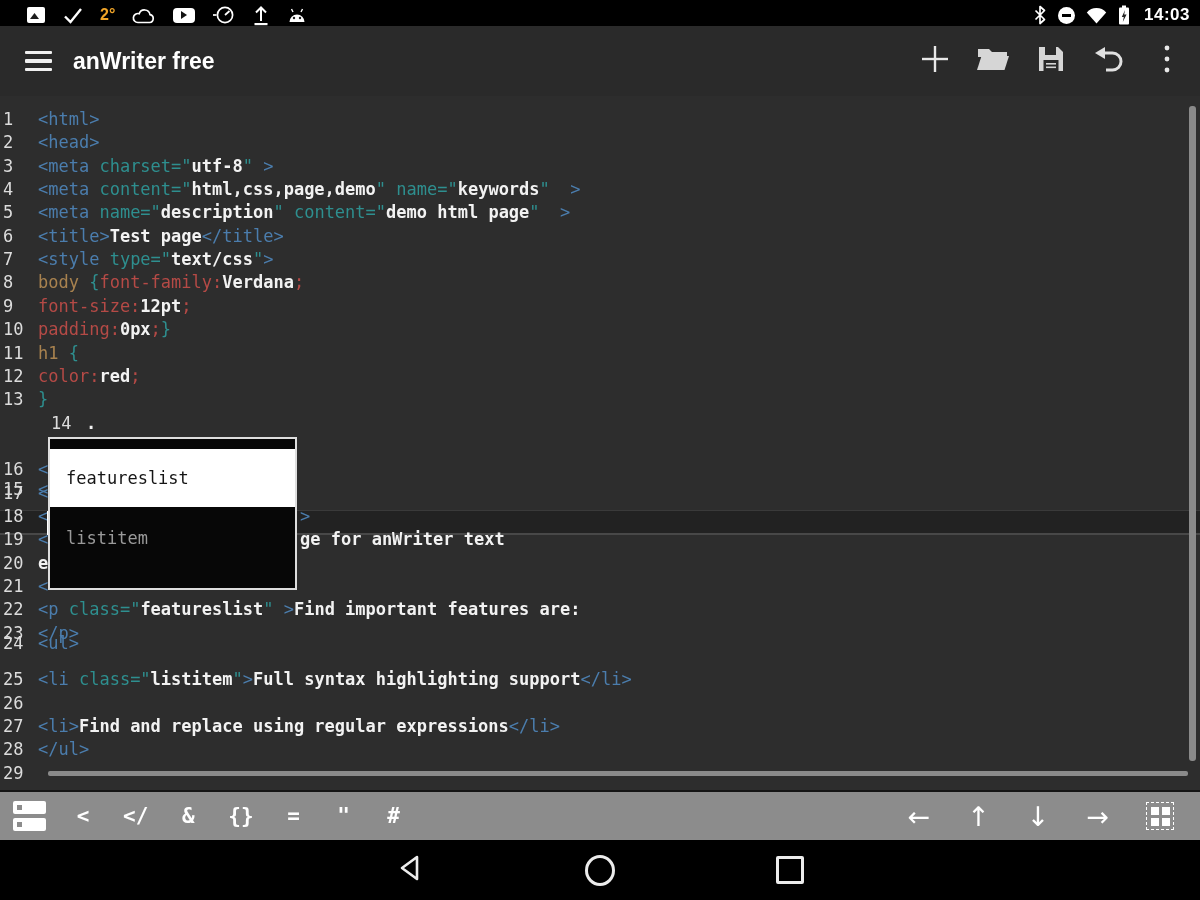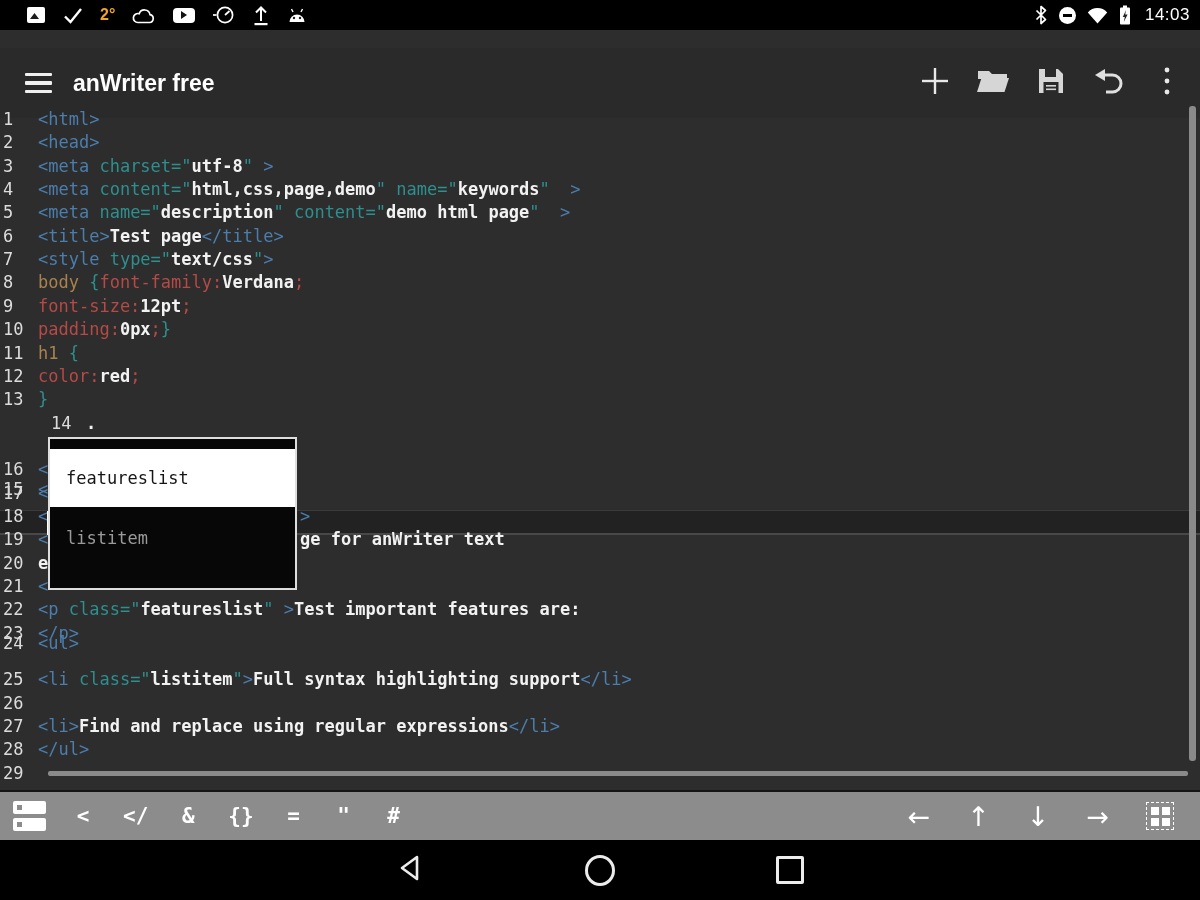--- a/index.html
+++ b/index.html
@@ -9,23 +9,23 @@
   .status-bar{position:absolute;top:0;left:0;width:1200px;height:30px;background:#000;
               display:flex;align-items:center;color:#fff;}
   .sb-left{display:flex;align-items:center;gap:17px;padding-left:26px;}
   .sb-right{margin-left:auto;display:flex;align-items:center;gap:11px;padding-right:10px;}
   .sicon{display:flex;align-items:center;justify-content:center;height:22px;}
   .temp{color:#f0a428;font-weight:bold;font-size:16px;}
   .yt{width:22px;height:15px;background:#fff;border-radius:4px;display:flex;align-items:center;justify-content:center;}
   .yt .tri{width:0;height:0;border-left:6px solid #111;border-top:4px solid transparent;border-bottom:4px solid transparent;}
   .dnd{width:17px;height:17px;background:#fff;border-radius:50%;display:flex;align-items:center;justify-content:center;}
   .dnd .bar{width:9px;height:3px;background:#000;}
-  .clock{font-size:17px;font-weight:normal;letter-spacing:.5px;margin-left:3px;}
-  
-  .app-bar{position:absolute;top:48px;left:0;width:1200px;height:70px;background:#2a2a2a;
+  .clock{font-size:17px;font-weight:bold;letter-spacing:.5px;margin-left:3px;}
+  
+  .app-bar{position:absolute;top:26px;left:0;width:1200px;height:70px;background:#2a2a2a;
            display:flex;align-items:center;color:#eee;}
   .hamburger{width:27px;margin-left:25px;display:flex;flex-direction:column;gap:5px;cursor:pointer;}
   .hamburger div{height:3.5px;background:#f0f0f0;border-radius:1px;}
   .app-title{margin-left:21px;font-size:23px;font-weight:600;color:#fff;}
   .actions{margin-left:auto;display:flex;align-items:center;gap:24px;padding-right:16px;}
   .action{width:34px;height:34px;display:flex;align-items:center;justify-content:center;}
   
   .editor{position:absolute;top:100px;left:0;width:1200px;height:690px;
           font-family:"DejaVu Sans Mono",monospace;font-size:17px;}
   .cur-line{position:absolute;left:0;width:1200px;top:410px;height:25px;background:#222;
@@ -286,21 +286,21 @@
         <div class="code-row" style="top: 452px;">
           <span class="ln">20</span>
           <span class="code"><span class="tk-v">e</span></span>
         </div>
         <div class="code-row" style="top: 475px;">
           <span class="ln">21</span>
           <span class="code"><span class="tk-g">&lt;</span></span>
         </div>
         <div class="code-row" style="top: 498px;">
           <span class="ln">22</span>
-          <span class="code"><span class="tk-g">&lt;p </span><span class="tk-a">class="</span><span class="tk-v">featureslist</span><span class="tk-a">" </span><span class="tk-g">&gt;</span><span class="tk-v">Test important features are:</span></span>
+          <span class="code"><span class="tk-g">&lt;p </span><span class="tk-a">class="</span><span class="tk-v">featureslist</span><span class="tk-a">" </span><span class="tk-g">&gt;</span><span class="tk-v">Find important features are:</span></span>
         </div>
         <div class="code-row" style="top: 522px;">
           <span class="ln">23</span>
           <span class="code"><span class="tk-g">&lt;/p&gt;</span></span>
         </div>
         <div class="code-row" style="top: 532px;">
           <span class="ln">24</span>
           <span class="code"><span class="tk-g">&lt;ul&gt;</span></span>
         </div>
         <div class="code-row" style="top: 568px;">

